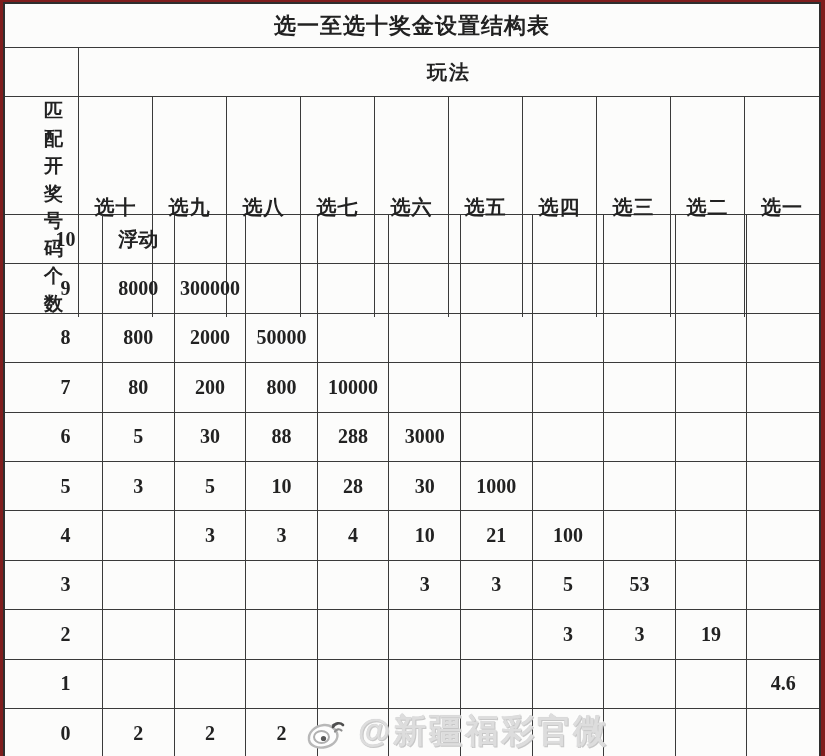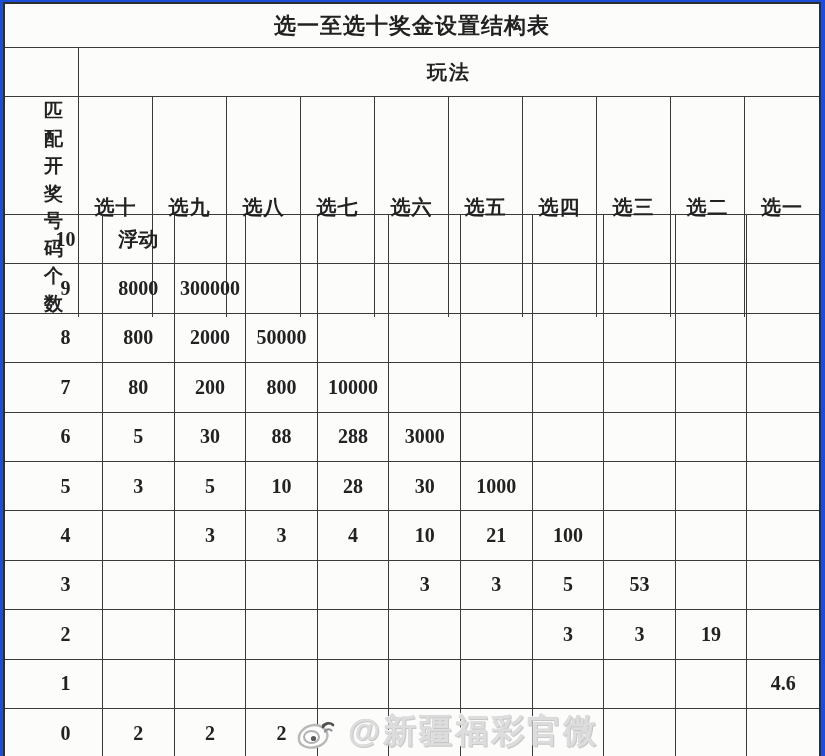--- a/index.html
+++ b/index.html
@@ -2,21 +2,21 @@
 <html><head>
 <meta charset="utf-8">
 <style>
   * { margin: 0; padding: 0; box-sizing: border-box; }
   body { background: #ffffff; }
 
   .page {
     position: relative;
     width: 825px;
     height: 756px;
-    background: #1d4ed8;
+    background: #7f1d1d;
     overflow: hidden;
     font-family: "Liberation Serif", "DejaVu Serif", serif;
     color: #222222;
   }
 
   .prize-table {
     position: absolute;
     left: 3px;
     top: 2px;
     width: 818px;
@@ -88,21 +88,21 @@
     padding-left: 24px;
   }
   .data-row:last-child { border-bottom: none; }
   .match-cell, .prize-cell {
     font-size: 20px;
     font-weight: bold;
   }
 
   .watermark {
     position: absolute;
-    left: 296px;
+    left: 306px;
     top: 707px;
     height: 49px;
     display: flex;
     align-items: center;
     gap: 8px;
     pointer-events: none;
   }
   .watermark-icon { width: 44px; height: 38px; }
   .watermark-text {
     font-family: "Liberation Sans", "DejaVu Sans", sans-serif;

